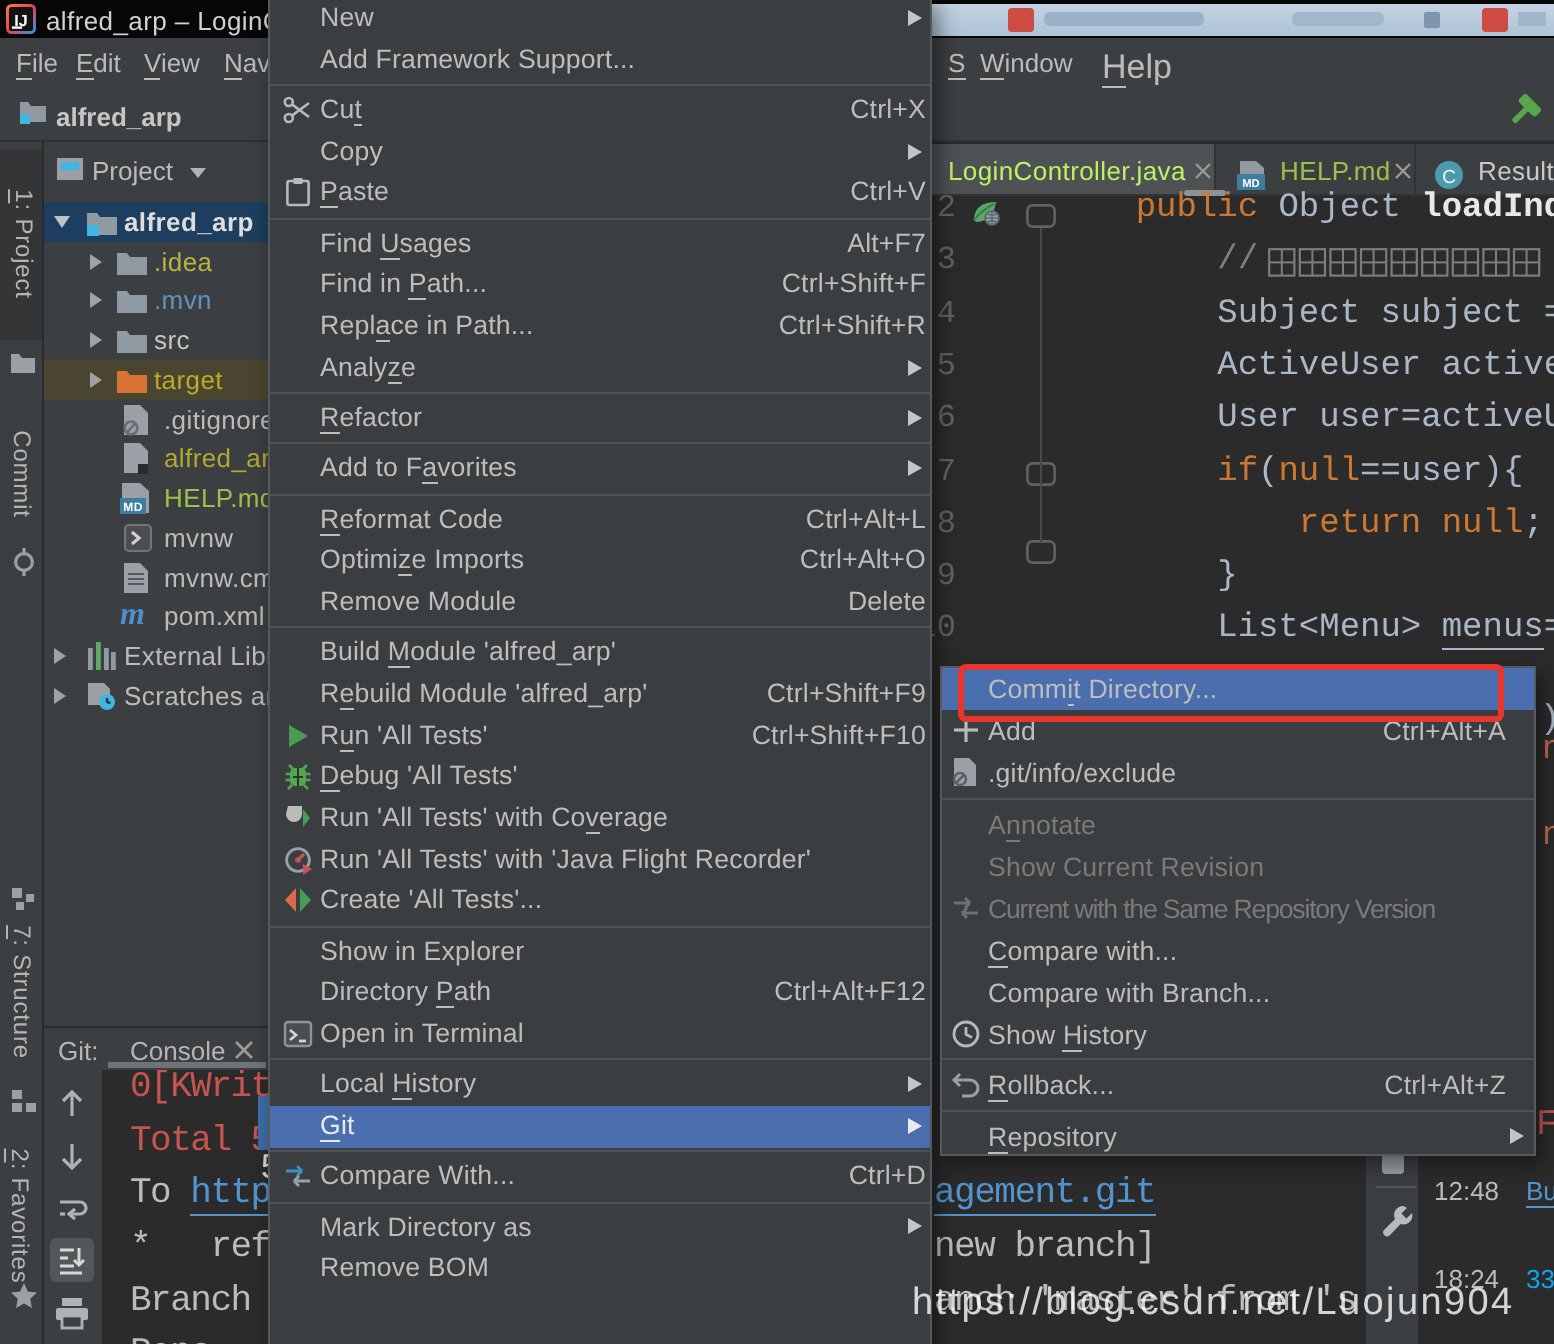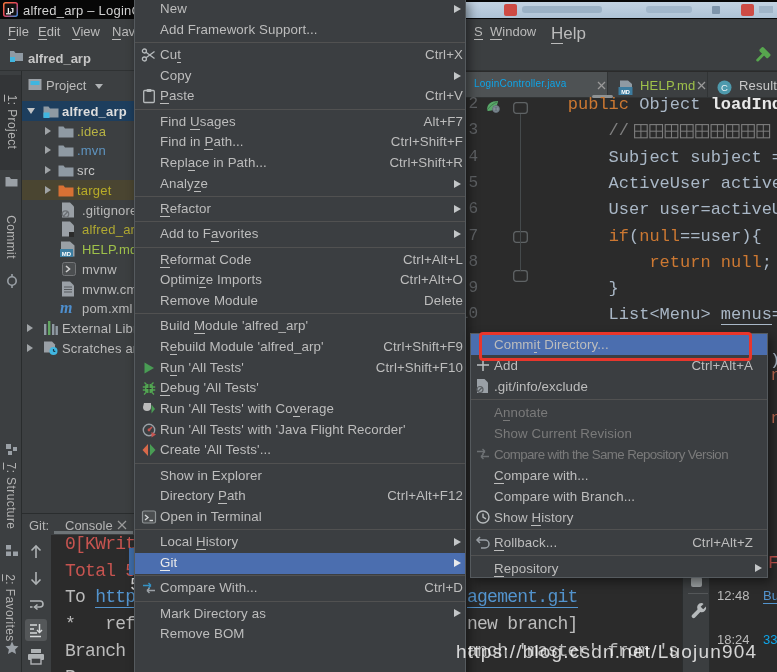--- a/index.html
+++ b/index.html
@@ -290,21 +290,21 @@
 <div class="con" style="left:65px;top:614px;">*&nbsp;&nbsp;&nbsp;ref</div>
 <div class="con" style="left:65px;top:641px;">Branch</div>
 <div class="con" style="left:65px;top:667px;">Repo</div>
 <div class="abs" style="left:129px;top:548px;width:7px;height:27px;background:#3f6da8;"></div>
 <div class="con" style="left:130px;top:575px;color:#d8d8d8;">5</div>
 
 <div class="abs" id="editor" style="left:460px;top:71px;width:317px;height:601px;background:#2b2b2b;overflow:hidden;"></div>
 
 <div class="abs" style="left:460px;top:72px;width:317px;height:26px;background:#3c3f41;border-bottom:1px solid #313435;box-sizing:border-box;"></div>
 <div class="abs" style="left:455px;top:72px;width:153px;height:25px;background:#4e5254;border-right:1px solid #313435;box-sizing:border-box;"></div>
-<div class="abs" style="left:474px;top:78px;font-size:10px;color:#0ea5e9;letter-spacing:0.2px;">LoginController.java</div>
+<div class="abs" style="left:474px;top:78px;font-size:13px;color:#bef264;letter-spacing:0.2px;">LoginController.java</div>
 <svg class="abs" style="left:597px;top:81px;" width="9" height="9">
       <g stroke="#9a9a9a" stroke-width="1.2">
         <line x1="1" y1="1" x2="8" y2="8"></line>
         <line x1="8" y1="1" x2="1" y2="8"></line>
       </g>
     </svg>
 <div class="abs" style="left:707px;top:72px;width:1px;height:25px;background:#313435;"></div>
 <svg class="abs" style="left:618px;top:80px;" width="16" height="15">
       <path d="M2 0.5 h8 l4 3.5 V10 H2 z" fill="#8f9aa3"></path>
       <rect x="0.5" y="7" width="14" height="8" fill="#3d7da0"></rect>
@@ -518,21 +518,21 @@
           <path d="M2 1 h7.5 l3.5 3.5 V15 H2 z" fill="#9aa0a6"></path>
           <circle cx="5" cy="11.5" r="3" fill="none" stroke="#5a5e62" stroke-width="1.2"></circle>
           <line x1="3" y1="13.5" x2="7" y2="9.5" stroke="#5a5e62" stroke-width="1.2"></line>
         </svg>.git/info/exclude</div>
 <div class="sep"></div>
 <div class="si dis">A<u>n</u>notate</div>
 <div class="si dis">Show Current Revision</div>
 <div class="si dis"><svg class="ic" viewBox="0 0 16 16">
           <path d="M2 5.5 H10 M10 5.5 L7.5 3 M10 5.5 L7.5 8" stroke="#6d7174" stroke-width="1.4" fill="none"></path>
           <path d="M14 10.5 H6 M6 10.5 L8.5 8 M6 10.5 L8.5 13" stroke="#6d7174" stroke-width="1.4" fill="none"></path>
-        </svg><span style="letter-spacing:-0.6px;">Compare with the Same Repository Version</span></div>
+        </svg><span style="letter-spacing:-0.6px;">Current with the Same Repository Version</span></div>
 <div class="si"><u>C</u>ompare with...</div>
 <div class="si">Compare with Branch...</div>
 <div class="si"><svg class="ic" viewBox="0 0 16 16">
           <circle cx="8" cy="8" r="6" fill="none" stroke="#b6babc" stroke-width="1.4"></circle>
           <path d="M8 4.5 V8.2 L11 9.8" fill="none" stroke="#b6babc" stroke-width="1.4"></path>
         </svg>Show <u>H</u>istory</div>
 <div class="sep"></div>
 <div class="si"><svg class="ic" viewBox="0 0 16 16">
           <path d="M5 3 L2 6 L5 9" fill="none" stroke="#9aa0a6" stroke-width="1.5"></path>
           <path d="M2.5 6 H10 a4 4 0 0 1 0 8 H6" fill="none" stroke="#9aa0a6" stroke-width="1.5"></path>

